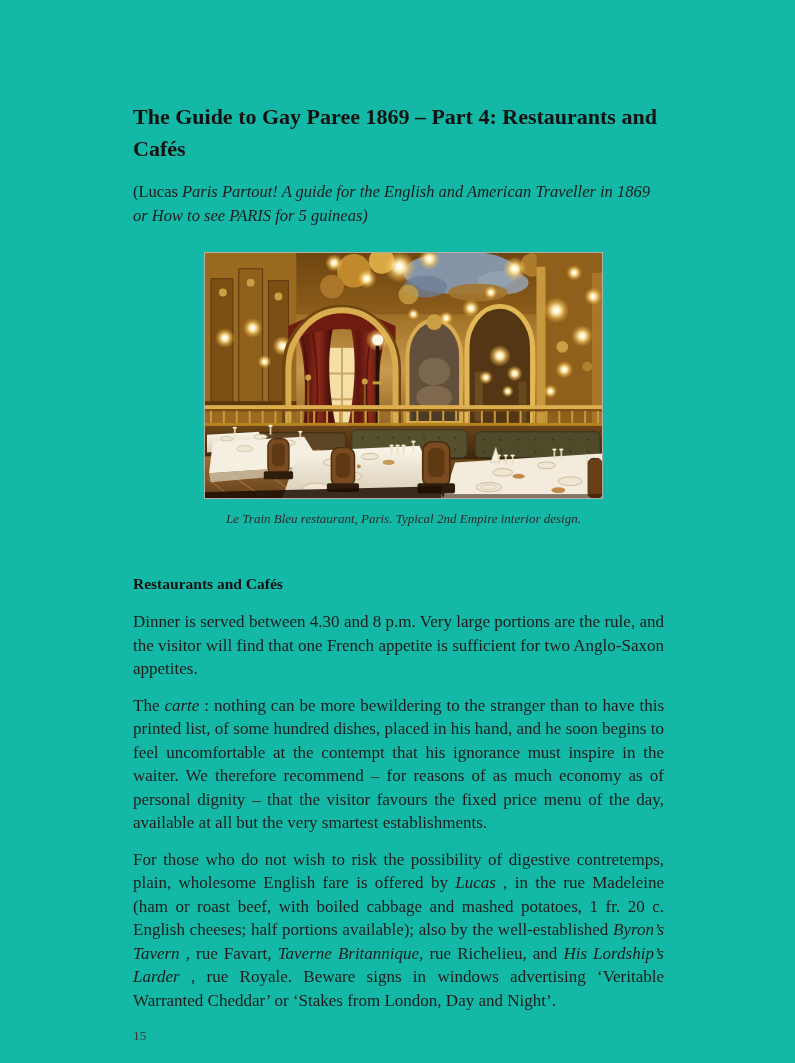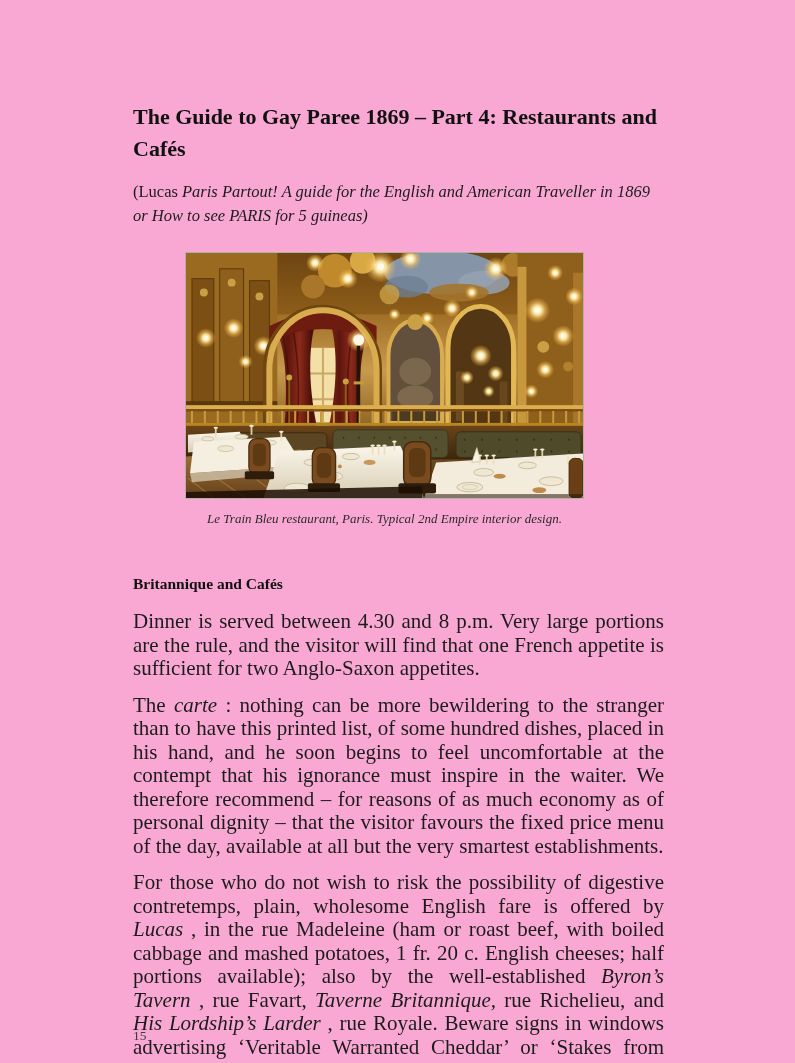--- a/index.html
+++ b/index.html
@@ -1,42 +1,42 @@
 <!DOCTYPE html>
 <html style="--gold: #c99a3f; --dark_gold: #7c4f14; --curtain_red: #7a221a; --tablecloth: #f4eee0; --wood_dark: #4a2c12; --text: #1c1c1c;"><head>
 <meta charset="utf-8">
 <style>
   html,body{margin:0;padding:0;background:#ffffff;}
   .page{
     position:relative;
     width:795px;height:1063px;
-    background:#f9a8d4;
+    background:#14b8a6;
     color:#1c1c1c;
     font-family:"Liberation Serif", serif;
     overflow:hidden;
   }
   .content{position:absolute;left:133px;top:101px;width:531px;}
   h1.doc-title{
     margin:0;font-size:22px;line-height:32px;font-weight:bold;color:#111;
   }
   p.subtitle{margin:15px 0 0;font-size:16.5px;line-height:24px;}
   p.subtitle em{margin-top:24px;}
-  figure.photo-figure{margin:12px 0 0 40px;width:399px;padding:12px;}
+  figure.photo-figure{margin:12px 0 0 59px;width:399px;padding:12px;}
   .photo{
     position:relative;width:399px;height:247px;
     border:1px solid #b5b0a6;box-sizing:border-box;background:#7a5018;
   }
   .photo svg{position:absolute;left:0;top:0;width:100%;height:100%;display:block;}
   figcaption.photo-caption{
     margin-top:12px;text-align:center;font-style:italic;
     font-size:13px;line-height:16px;color:#2a2a2a;
   }
   h2.section-heading{margin:34px 0 0;font-size:15.5px;line-height:22px;font-weight:bold;color:#111;}
   .paras p{
-    margin:13px 0 0;font-size:21px;line-height:23.5px;
+    margin:13px 0 0;font-size:17px;line-height:23.5px;
     text-align:justify;color:#1c1c1c;
   }
   .paras p:first-child{margin-top:15px;}
   .paras em{}
   .pageno{
     position:absolute;top:1028px;left:133px;width:531px;
     font-size:13.5px;color:#3c3c3c;
   }
 </style>
 </head>
@@ -246,21 +246,21 @@
           <use href="#chair" transform="translate(233,191) scale(1.05)"></use>
           <rect x="386" y="208" width="14" height="40" rx="5" fill="#6b3f16" stroke="#46280c"></rect>
 
           <path d="M0,242 L238,236 L238,248 L0,248 Z" fill="#1c0e04" opacity="0.85"></path>
           <rect x="238" y="244" width="162" height="4" fill="#2a1808" opacity="0.55"></rect>
         </svg>
       </div>
       <figcaption class="photo-caption">Le Train Bleu restaurant, Paris. Typical 2nd Empire interior design.</figcaption>
     </figure>
 
-    <h2 class="section-heading">Britannique and Cafés</h2>
+    <h2 class="section-heading">Restaurants and Cafés</h2>
 
     <div class="paras">
         <p><span>Dinner is served between 4.30 and 8 p.m. Very large portions are the rule, and the visitor will find that one French appetite is sufficient for two Anglo-Saxon appetites.</span></p>
         <p><span>The </span><em>carte</em><span> : nothing can be more bewildering to the stranger than to have this printed list, of some hundred dishes, placed in his hand, and he soon begins to feel uncomfortable at the contempt that his ignorance must inspire in the waiter. We therefore recommend – for reasons of as much economy as of personal dignity – that the visitor favours the fixed price menu of the day, available at all but the very smartest establishments.</span></p>
         <p><span>For those who do not wish to risk the possibility of digestive contretemps, plain, wholesome English fare is offered by </span><em>Lucas</em><span> , in the rue Madeleine (ham or roast beef, with boiled cabbage and mashed potatoes, 1 fr. 20 c. English cheeses; half portions available); also by the well-established </span><em>Byron’s Tavern</em><span> , rue Favart, </span><em>Taverne Britannique,</em><span> rue Richelieu, and </span><em>His Lordship’s Larder</em><span> , rue Royale. Beware signs in windows advertising ‘Veritable Warranted Cheddar’ or ‘Stakes from London, Day and Night’.</span></p>
       </div>
 
   </div>
 
   <div class="pageno">15</div>

